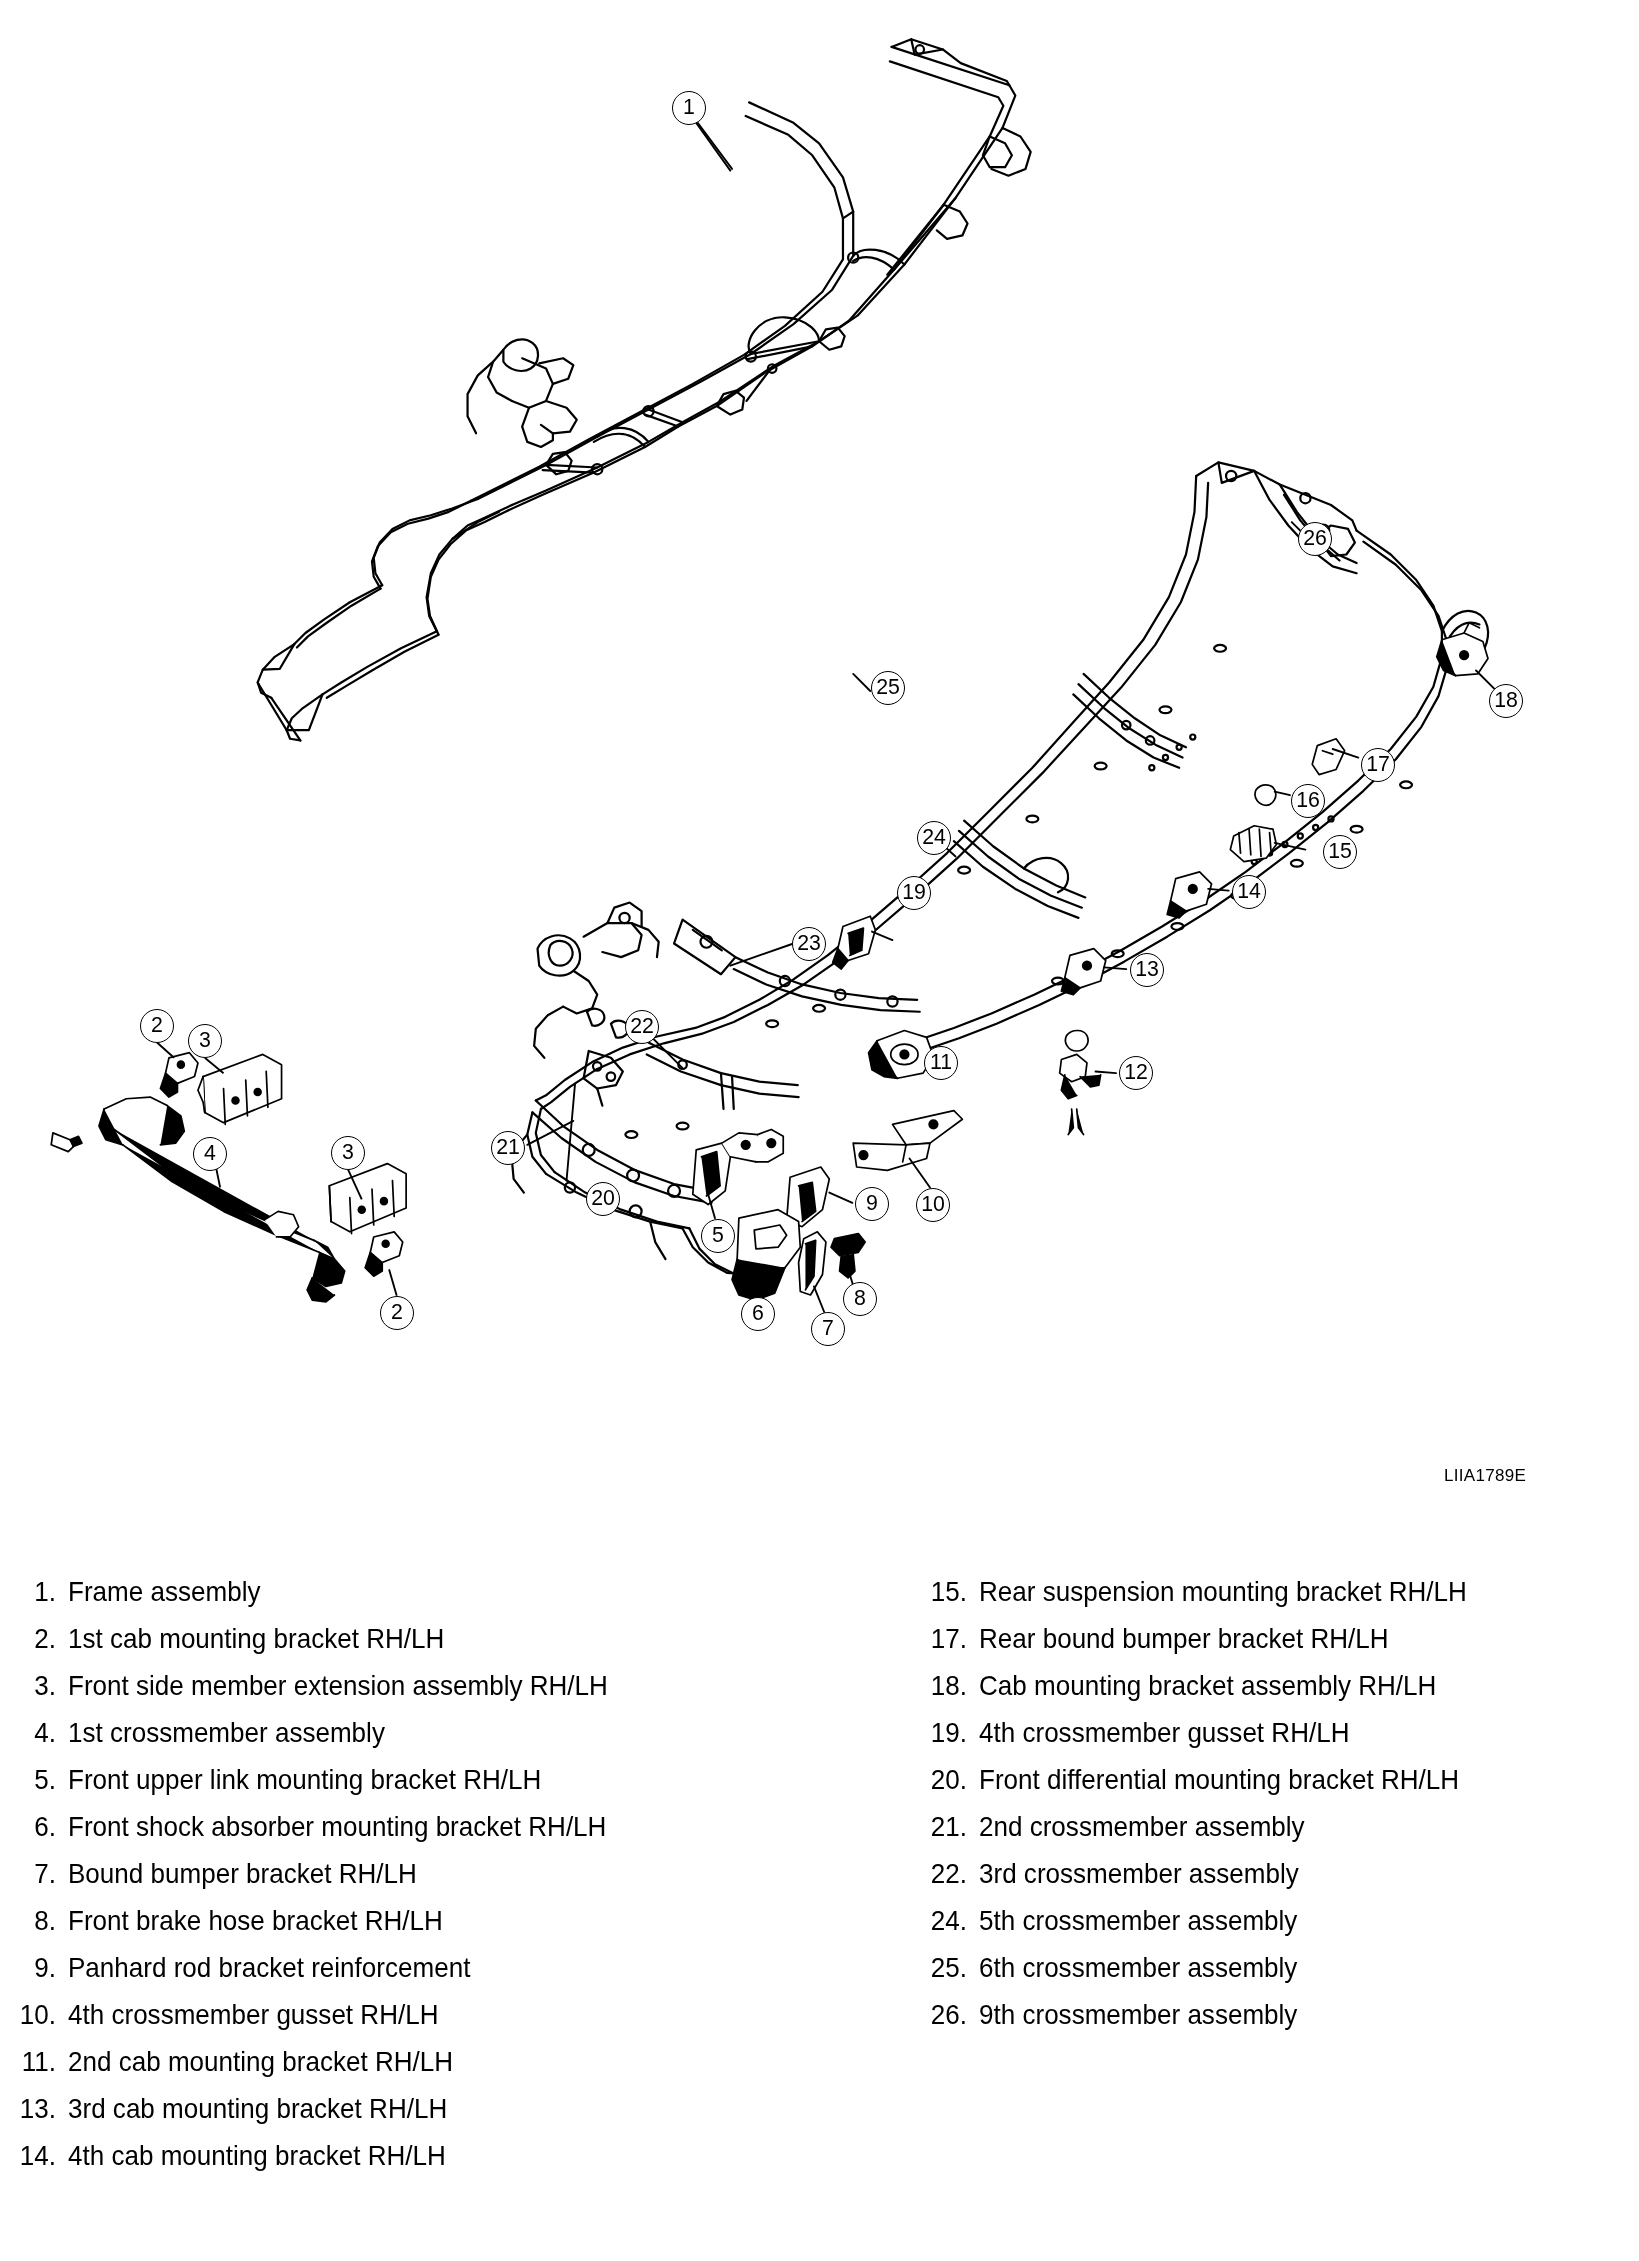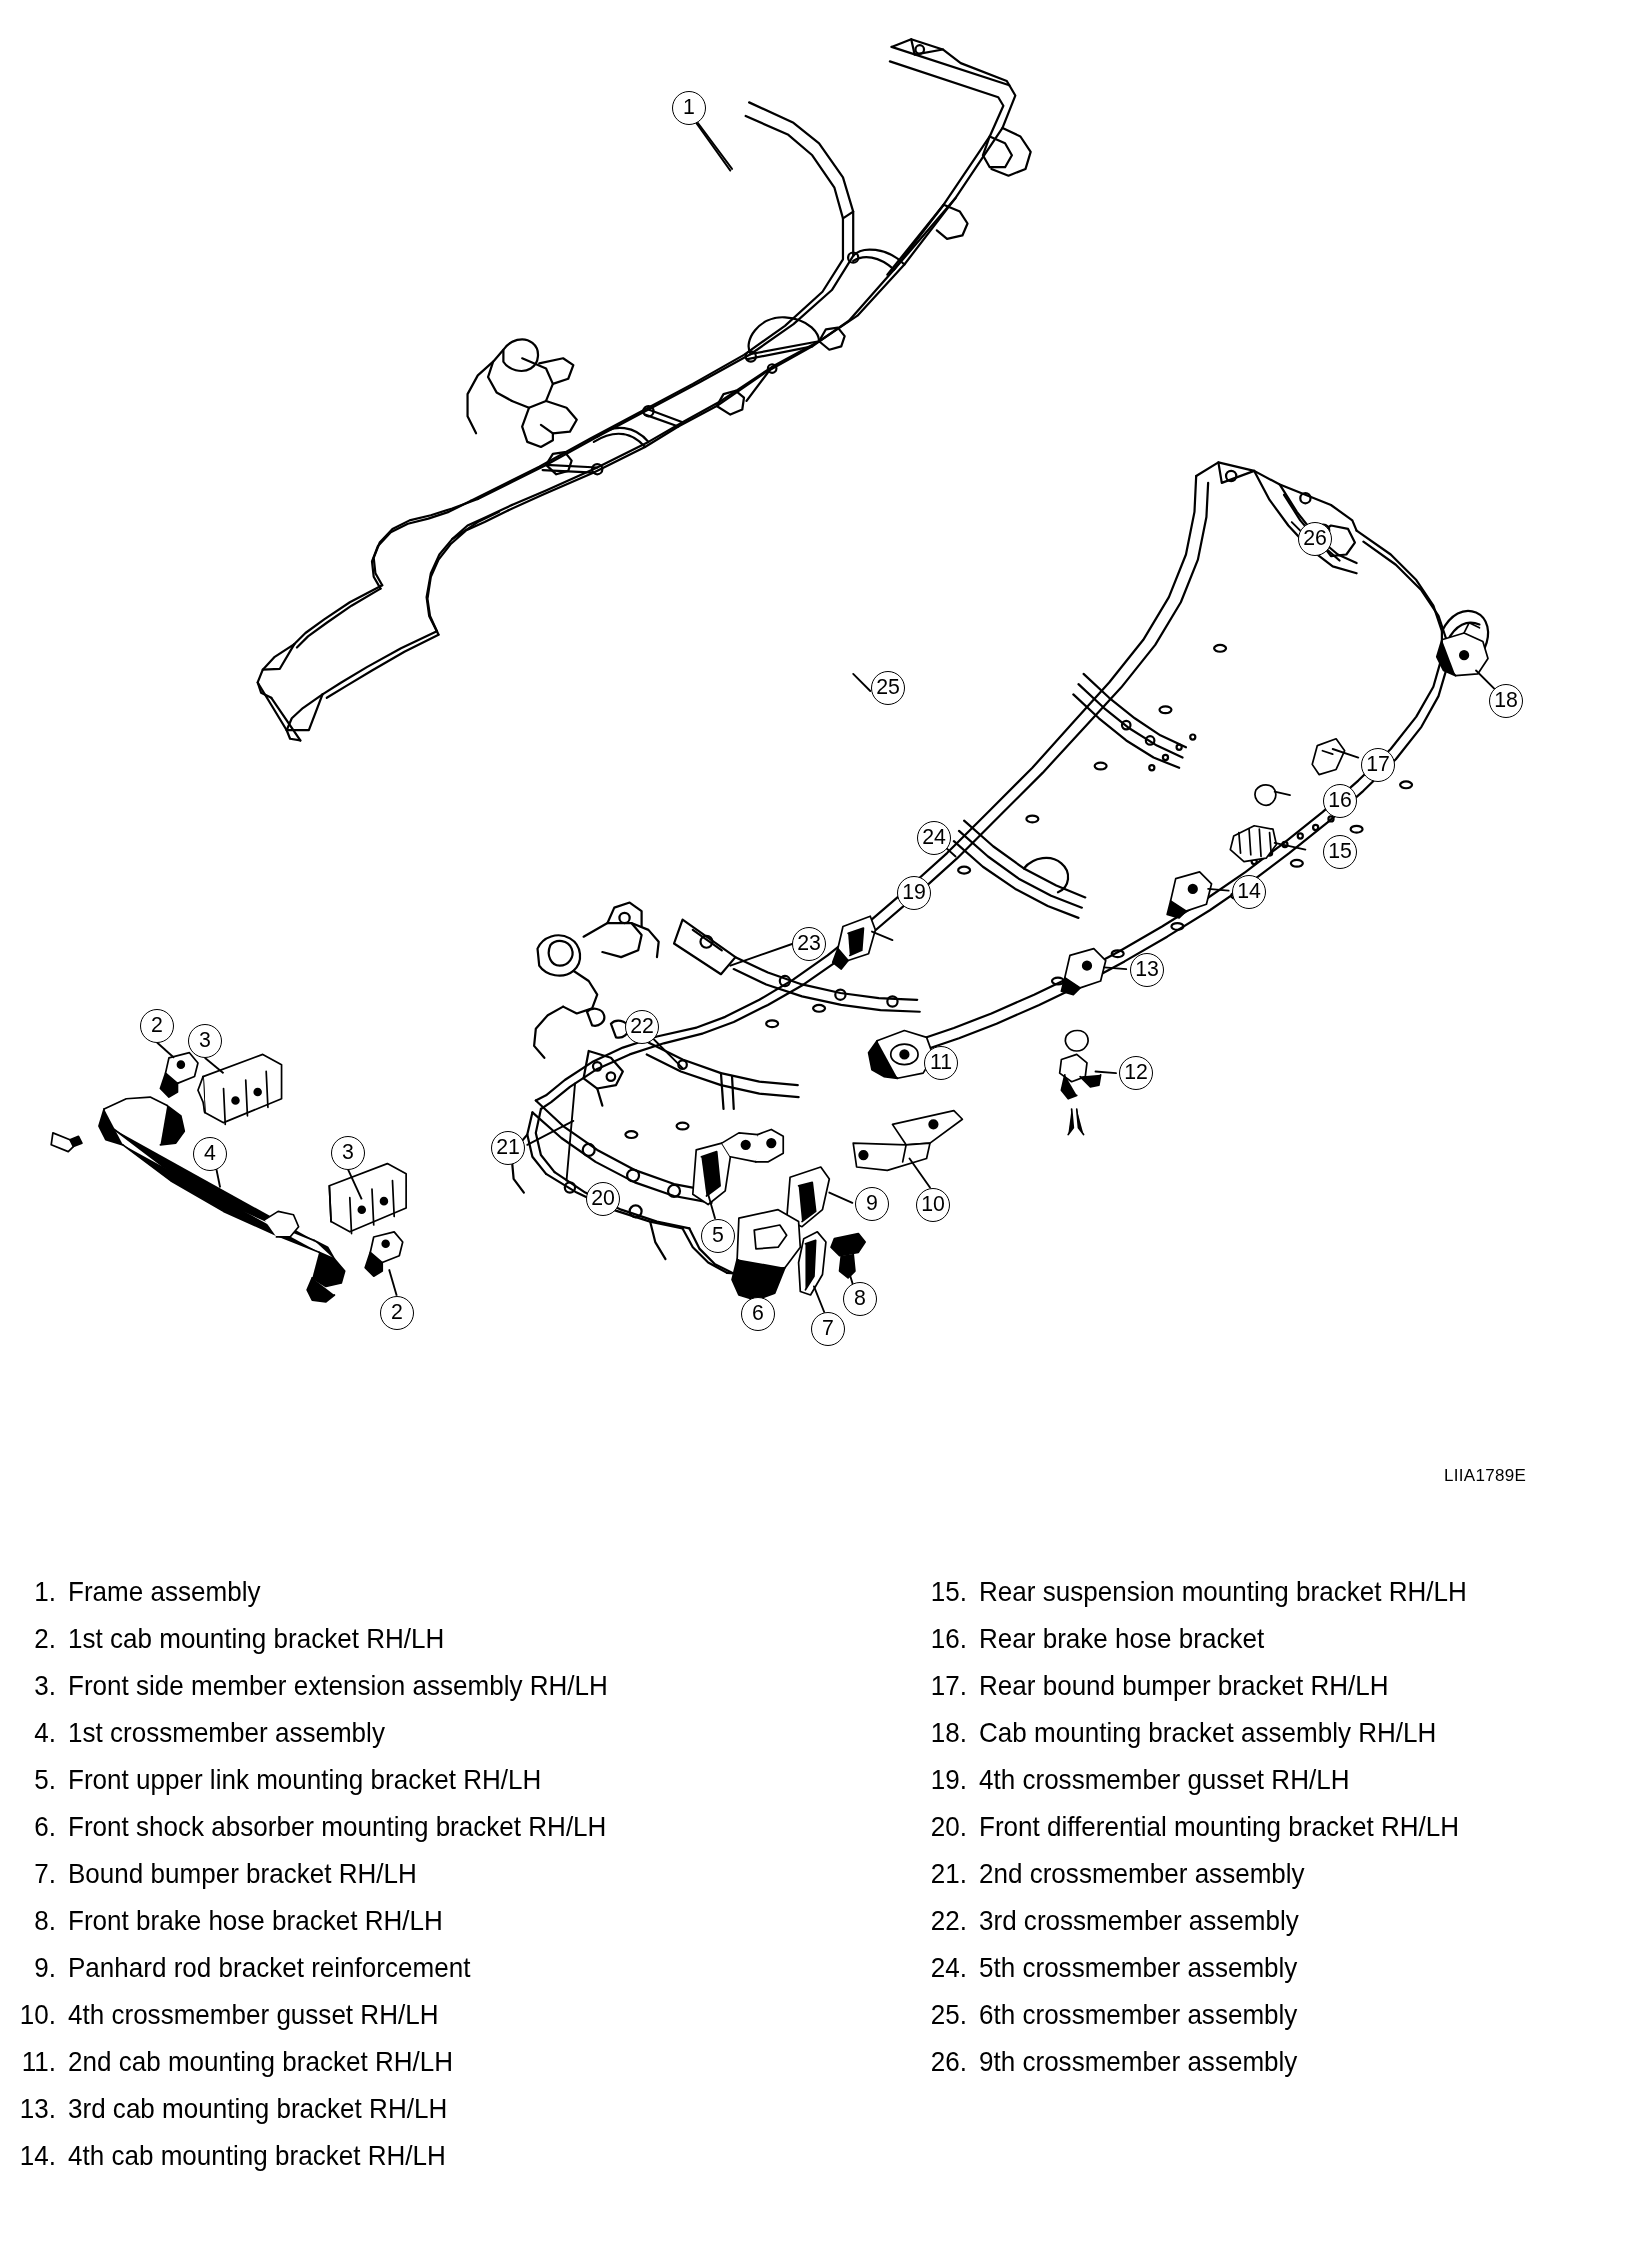--- a/index.html
+++ b/index.html
@@ -460,21 +460,21 @@
         <line x1="618" y1="1342" x2="672" y2="1314"></line>
         <line x1="664" y1="1384" x2="674" y2="1270"></line>
       </g>
     </g>
   </svg>
 
   <div class="callout c1" style="left:672px;  top:91px;">1</div>
   <div class="callout c1" style="left:1298px; top:522px;">26</div>
   <div class="callout c1" style="left:1489px; top:684px;">18</div>
   <div class="callout c1" style="left:1361px; top:748px;">17</div>
-  <div class="callout c1" style="left:1291px; top:784px;margin-left:32px;">16</div>
+  <div class="callout c1" style="left:1291px; top:784px;">16</div>
   <div class="callout c1" style="left:1307px; top:835px;margin-left:16px;">15</div>
   <div class="callout c1" style="left:1232px; top:875px;">14</div>
   <div class="callout c1" style="left:1130px; top:953px;">13</div>
   <div class="callout c1" style="left:1119px; top:1056px;">12</div>
   <div class="callout c1" style="left:924px; top:1046px;">11</div>
   <div class="callout c1" style="left:916px; top:1188px;">10</div>
   <div class="callout c1" style="left:855px; top:1187px;">9</div>
   <div class="callout c1" style="left:701px;  top:1219px;">5</div>
   <div class="callout c1" style="left:741px;  top:1297px;">6</div>
   <div class="callout c1" style="left:811px;  top:1312px;">7</div>
@@ -560,24 +560,20 @@
         <span class="part-num">14.</span>
         <span class="part-label">4th cab mounting bracket RH/LH</span>
       </div>
     </div>
   <div class="parts-column" id="parts-column-right">
       <div class="part-row">
         <span class="part-num">15.</span>
         <span class="part-label">Rear suspension mounting bracket RH/LH</span>
       </div>
       <div class="part-row">
-        <span class="part-num">16.</span>
-        <span class="part-label">Rear brake hose bracket</span>
-      </div>
-      <div class="part-row">
         <span class="part-num">17.</span>
         <span class="part-label">Rear bound bumper bracket RH/LH</span>
       </div>
       <div class="part-row">
         <span class="part-num">18.</span>
         <span class="part-label">Cab mounting bracket assembly RH/LH</span>
       </div>
       <div class="part-row">
         <span class="part-num">19.</span>
         <span class="part-label">4th crossmember gusset RH/LH</span>

